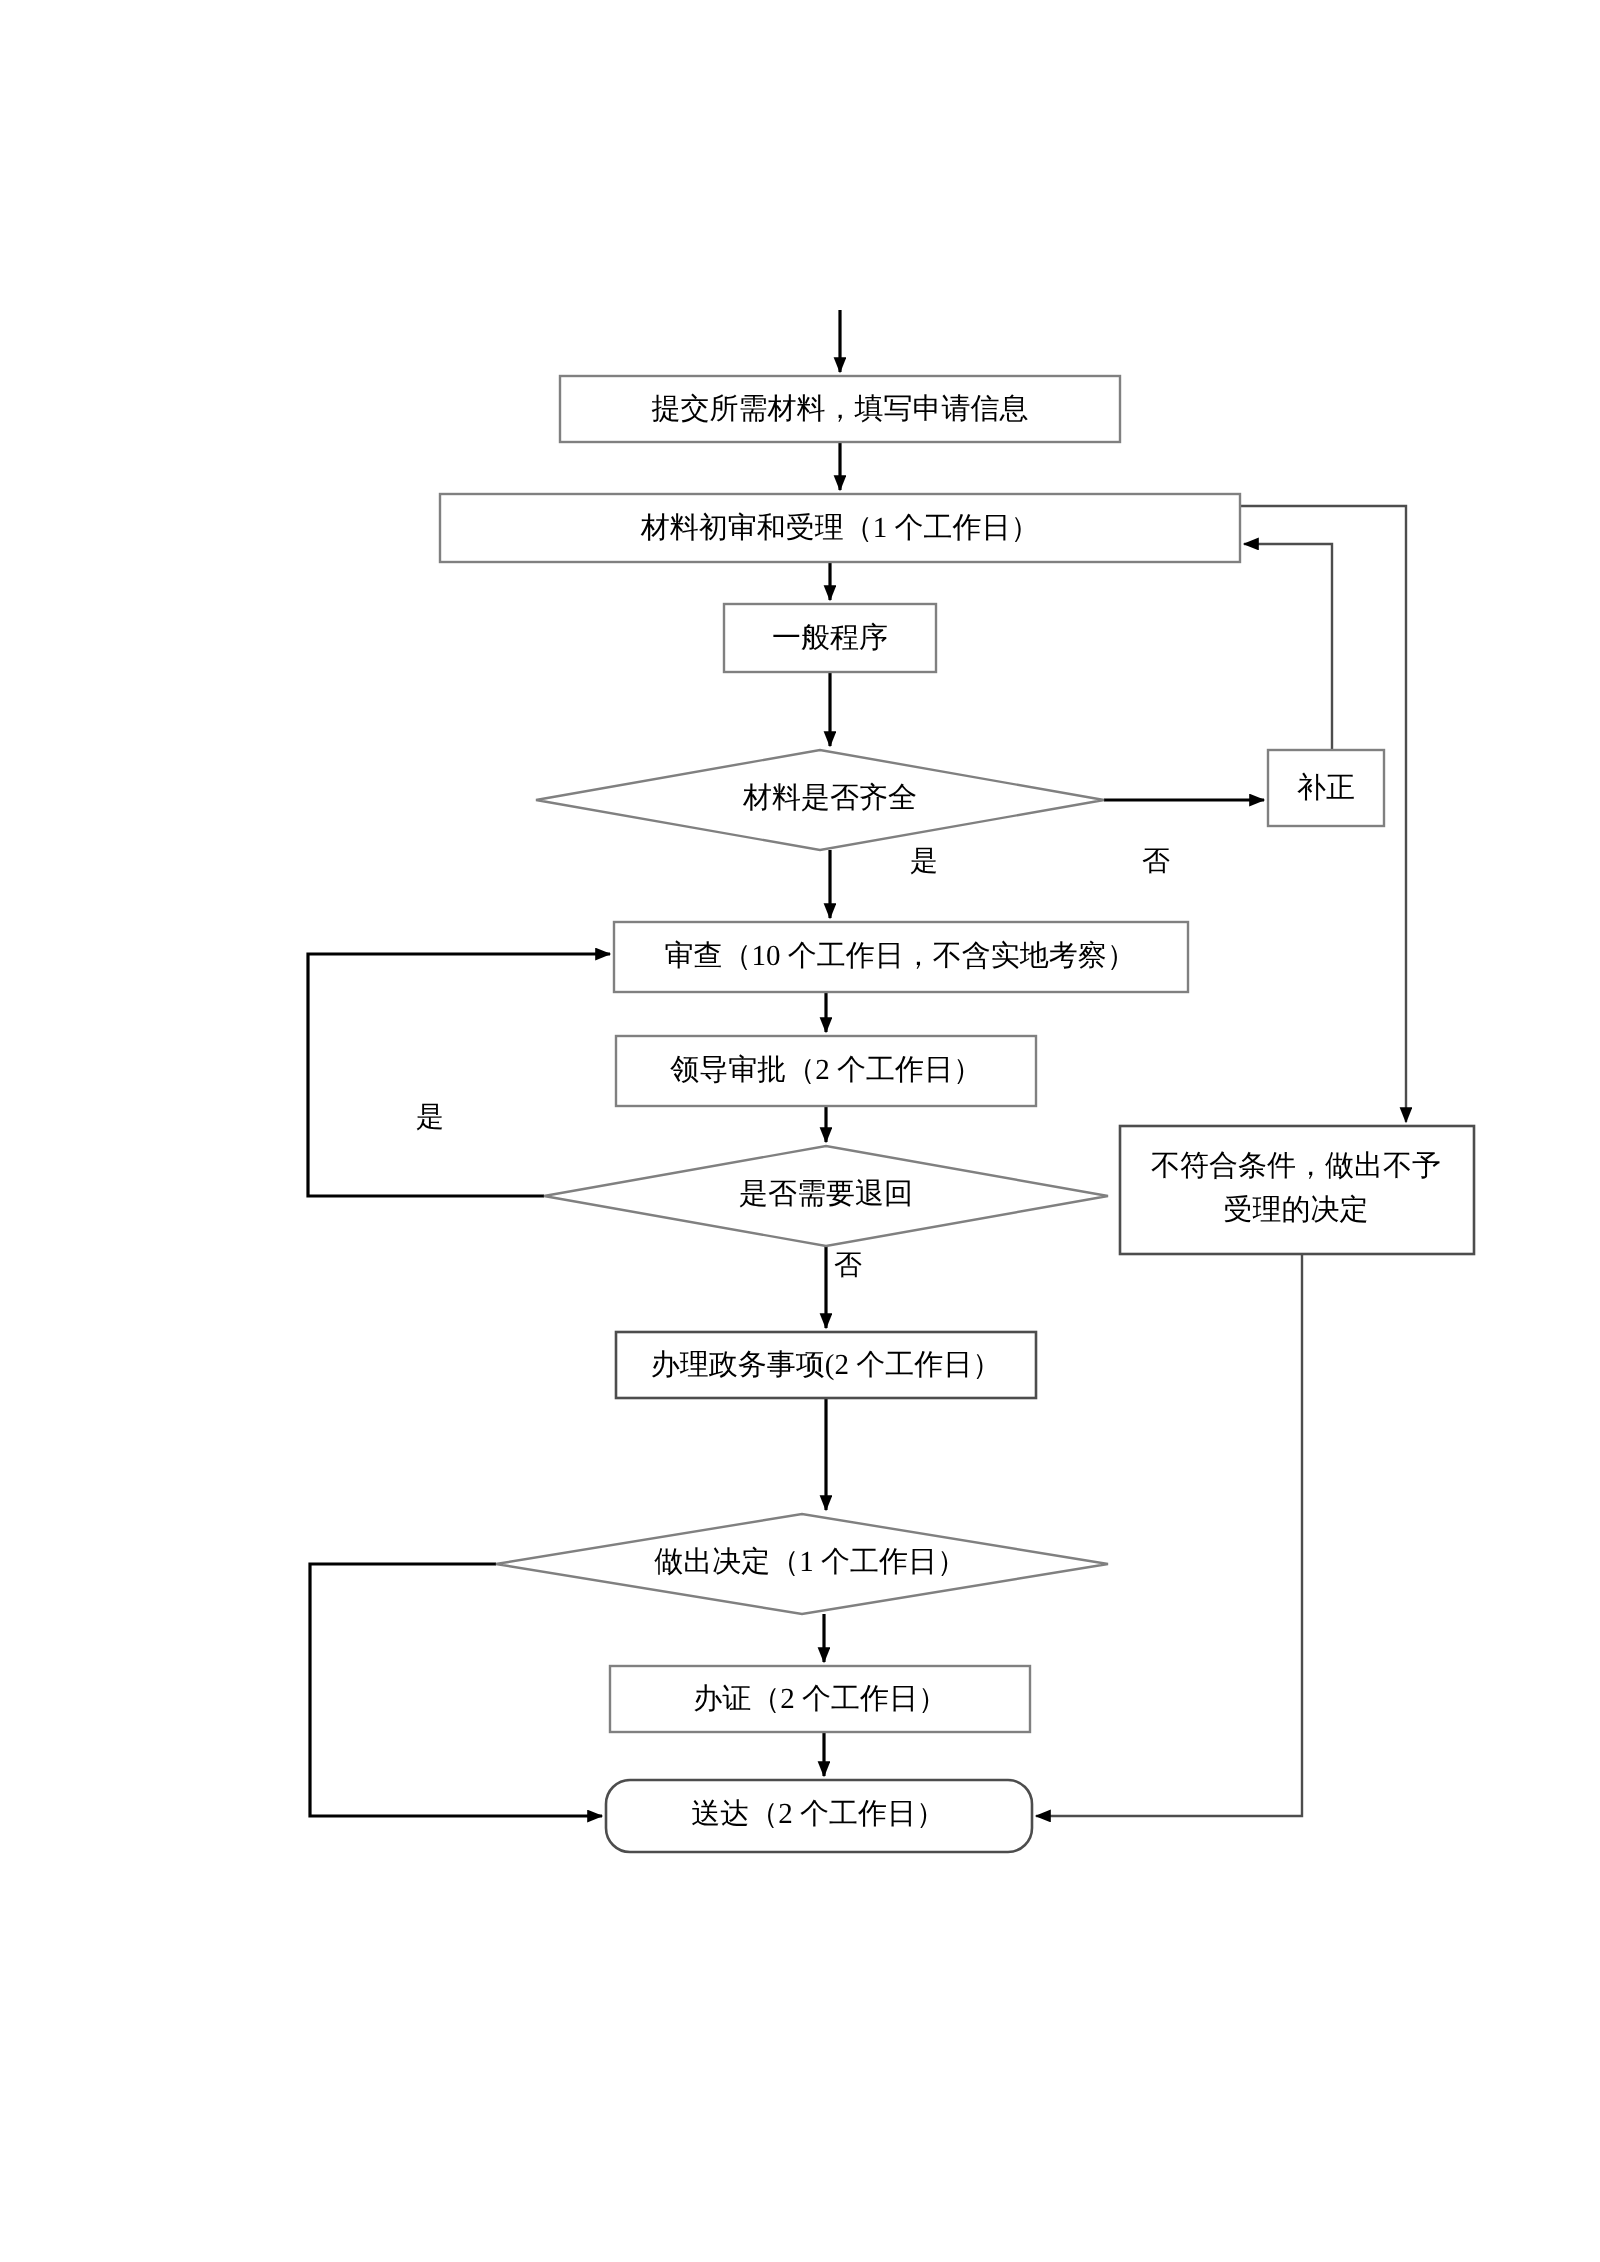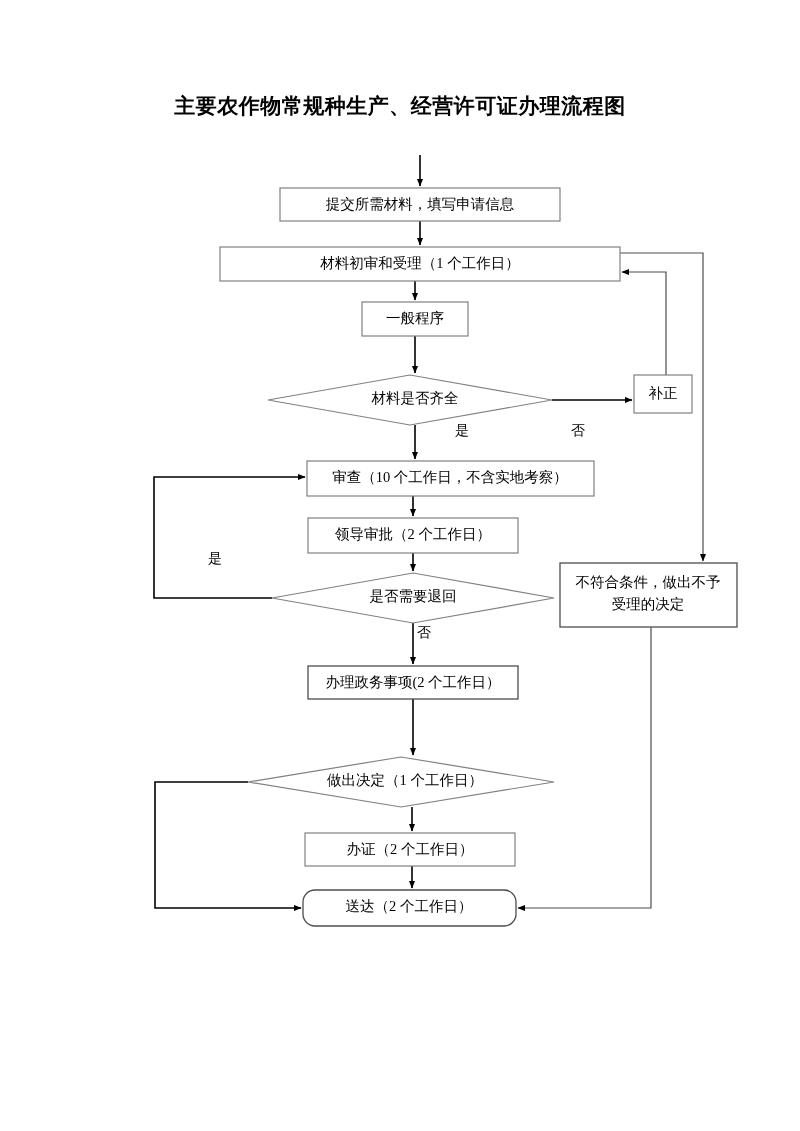--- a/index.html
+++ b/index.html
@@ -76,21 +76,20 @@
     fill: #000000;
     text-anchor: middle;
     dominant-baseline: middle;
   }
 </style>
 </head>
 <body>
 
 <div id="page">
 
-  <div id="chart-title">主要农作物常规种生产、经营许可证办理流程图</div>
 
   <svg id="flow-svg" width="800" height="1131" viewBox="0 0 800 1131">
     <defs>
       <marker id="arrow" markerWidth="9" markerHeight="9" refX="7.4" refY="3.2" orient="auto" markerUnits="userSpaceOnUse">
         <path d="M0,0 L8,3.2 L0,6.4 z" fill="#000000"></path>
       </marker>
       <marker id="arrow-thin" markerWidth="9" markerHeight="9" refX="7.4" refY="3.2" orient="auto" markerUnits="userSpaceOnUse">
         <path d="M0,0 L8,3.2 L0,6.4 z" fill="#000000"></path>
       </marker>
     </defs>

